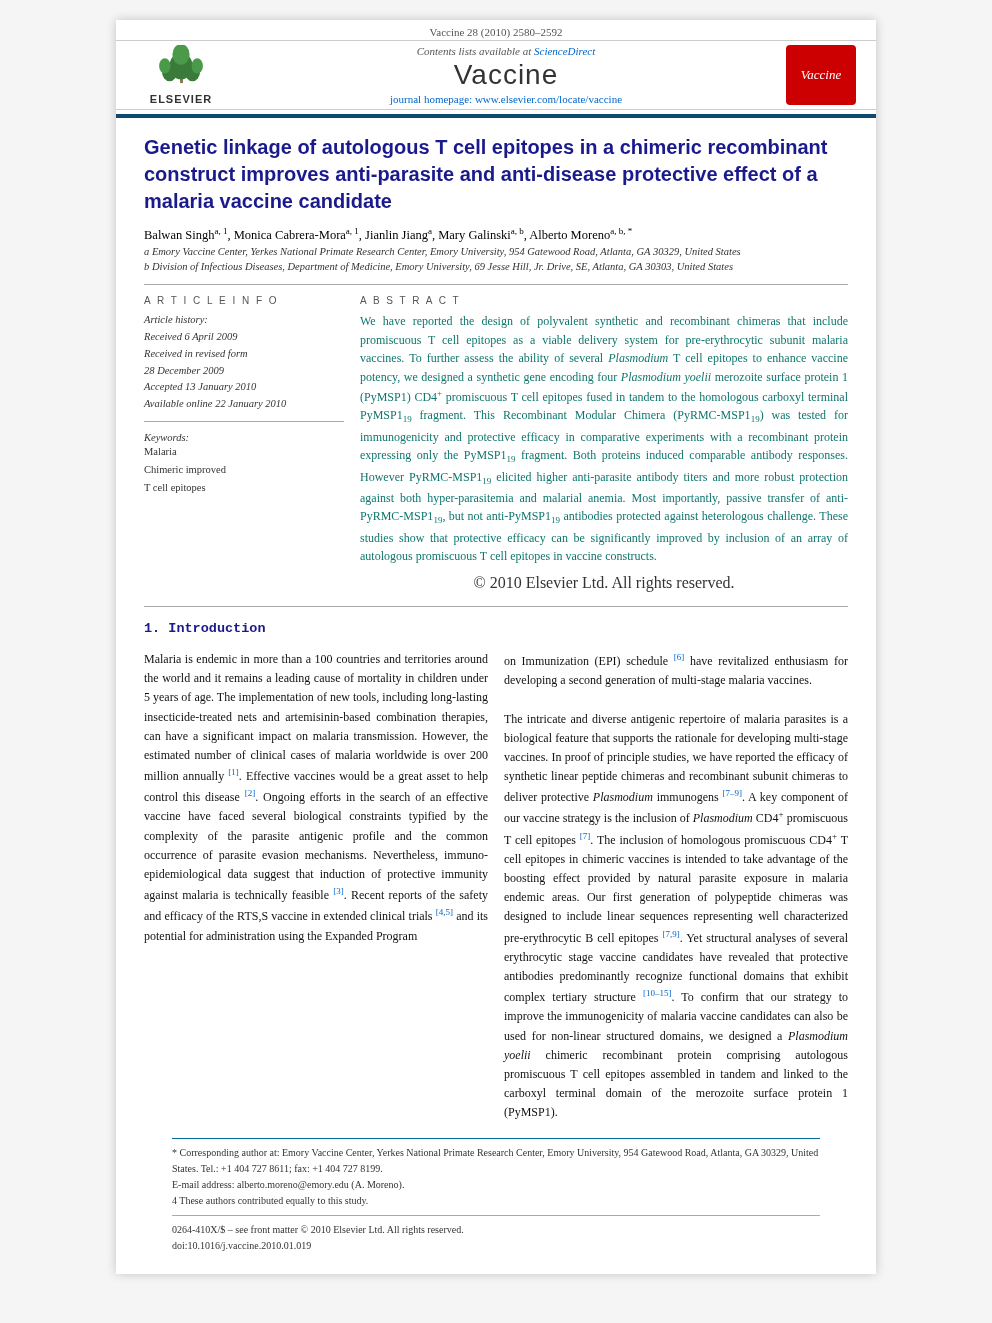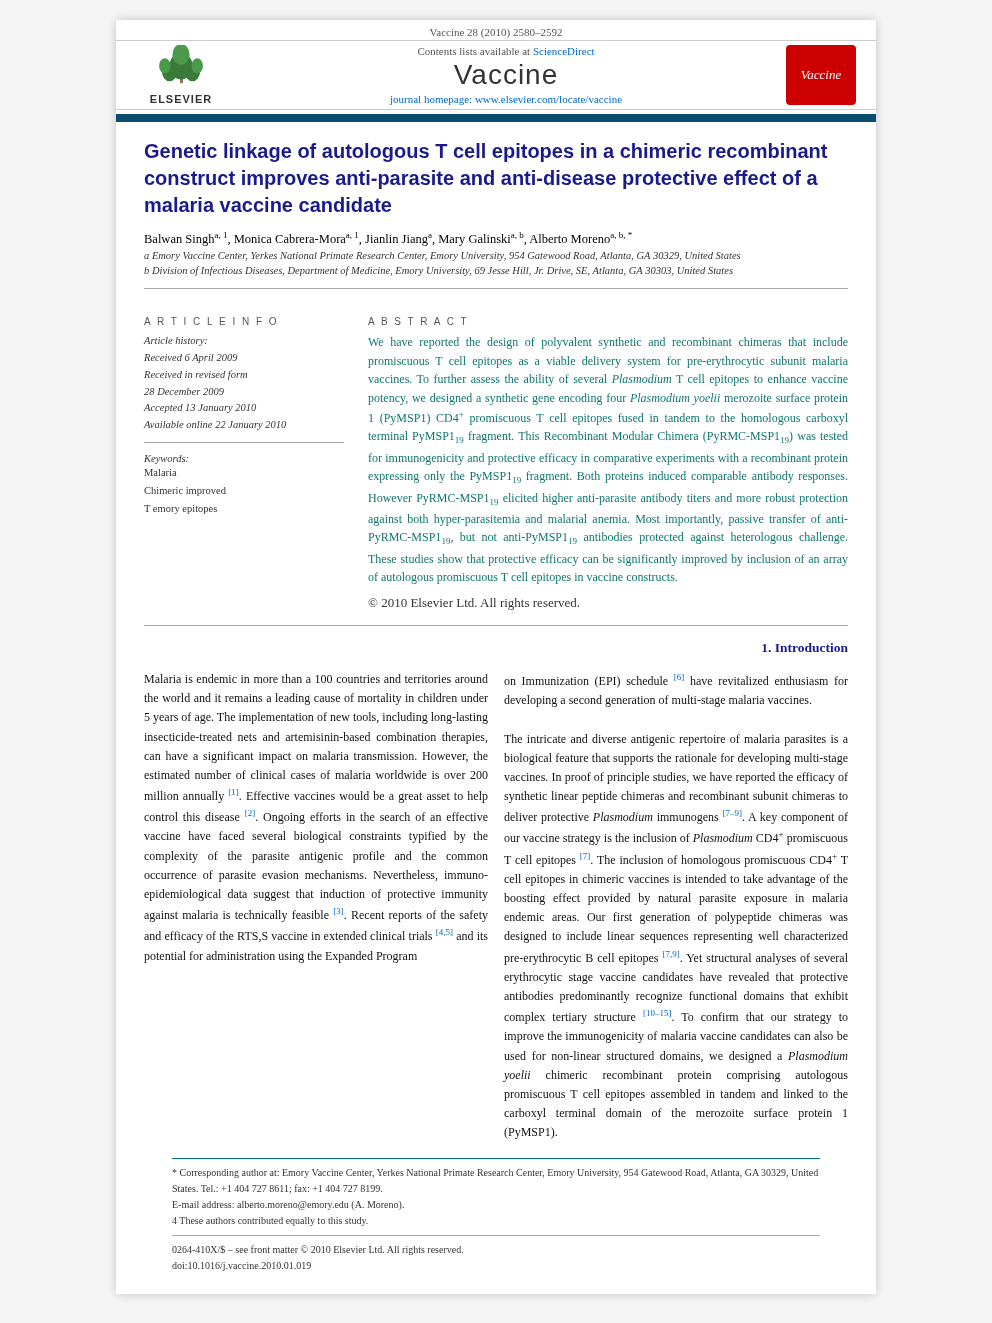--- a/index.html
+++ b/index.html
@@ -15,21 +15,21 @@
     .page {
       background: #fff;
       width: 760px;
       min-height: 1200px;
       padding: 0;
       box-shadow: 0 0 10px rgba(0,0,0,0.2);
     }
 
     
     .header {
-      border-bottom: 8px solid #0c4a6e;
+      border-bottom: 4px solid #0c4a6e;
       padding-bottom: 4px;
       margin-bottom: 0;
     }
     .header-top {
       text-align: center;
       font-size: 11px;
       color: #555;
       padding: 6px 20px 2px;
     }
     .journal-banner {
@@ -57,20 +57,21 @@
     }
     .journal-url {
       font-size: 11px;
       color: #0066cc;
       margin-top: 2px;
     }
     .contents-note {
       font-size: 11px;
       color: #555;
       margin-bottom: 2px;
+      font-style: italic;
     }
     .sciencedirect-link {
       color: #0066cc;
     }
     .vaccine-logo-right {
       width: 70px;
       height: 60px;
       flex-shrink: 0;
       background: #c00;
       display: flex;
@@ -116,22 +117,22 @@
     
     .divider {
       border: none;
       border-top: 1px solid #aaa;
       margin: 10px 0;
     }
 
     
     .two-col {
       display: flex;
-      gap: 24px;
-      margin-top: 27px;
+      gap: 16px;
+      margin-top: 10px;
     }
     .left-col {
       width: 200px;
       flex-shrink: 0;
     }
     .right-col {
       flex: 1;
     }
 
     
@@ -164,37 +165,36 @@
 
     
     .abstract-text {
       font-size: 12px;
       line-height: 1.55;
       text-align: justify;
       color: #0f766e;
     }
     .abstract-text em { font-style: italic; }
     .copyright-line {
-      text-align: left;
-      font-size: 13px;
+      text-align: center;
+      font-size: 16px;
       margin-top: 8px;
       color: #333;
     }
 
     
     .body-section {
       margin-top: 14px;
     }
     .section-title {
       font-size: 13.5px;
       font-weight: bold;
       color: #1a1a8c;
       margin-bottom: 6px;
-      font-family: Liberation Serif, serif;
-      text-align: right;
+      font-family: Liberation Mono, monospace;
     }
     .body-text {
       font-size: 12px;
       line-height: 1.6;
       text-align: justify;
       color: #111;
     }
     .body-text em { font-style: italic; }
 
     
@@ -319,21 +319,21 @@
           <div>Available online 22 January 2010</div>
         </div>
 
         <hr class="divider" style="margin: 8px 0;">
 
         <div class="keywords-section">
           <div class="keywords-label"><em>Keywords:</em></div>
           <div class="keywords-list">
             <div>Malaria</div>
             <div>Chimeric improved</div>
-            <div>T emory epitopes</div>
+            <div>T cell epitopes</div>
           </div>
         </div>
       </div>
 
       <div class="right-col">
         <div class="section-header">A B S T R A C T</div>
         <div class="abstract-text">
           We have reported the design of polyvalent synthetic and recombinant chimeras that include promiscuous T cell epitopes as a viable delivery system for pre-erythrocytic subunit malaria vaccines. To further assess the ability of several <em>Plasmodium</em> T cell epitopes to enhance vaccine potency, we designed a synthetic gene encoding four <em>Plasmodium yoelii</em> merozoite surface protein 1 (PyMSP1) CD4<sup>+</sup> promiscuous T cell epitopes fused in tandem to the homologous carboxyl terminal PyMSP1<sub>19</sub> fragment. This Recombinant Modular Chimera (PyRMC-MSP1<sub>19</sub>) was tested for immunogenicity and protective efficacy in comparative experiments with a recombinant protein expressing only the PyMSP1<sub>19</sub> fragment. Both proteins induced comparable antibody responses. However PyRMC-MSP1<sub>19</sub> elicited higher anti-parasite antibody titers and more robust protection against both hyper-parasitemia and malarial anemia. Most importantly, passive transfer of anti-PyRMC-MSP1<sub>19</sub>, but not anti-PyMSP1<sub>19</sub> antibodies protected against heterologous challenge. These studies show that protective efficacy can be significantly improved by inclusion of an array of autologous promiscuous T cell epitopes in vaccine constructs.
         </div>
         <div class="copyright-line">© 2010 Elsevier Ltd. All rights reserved.</div>

